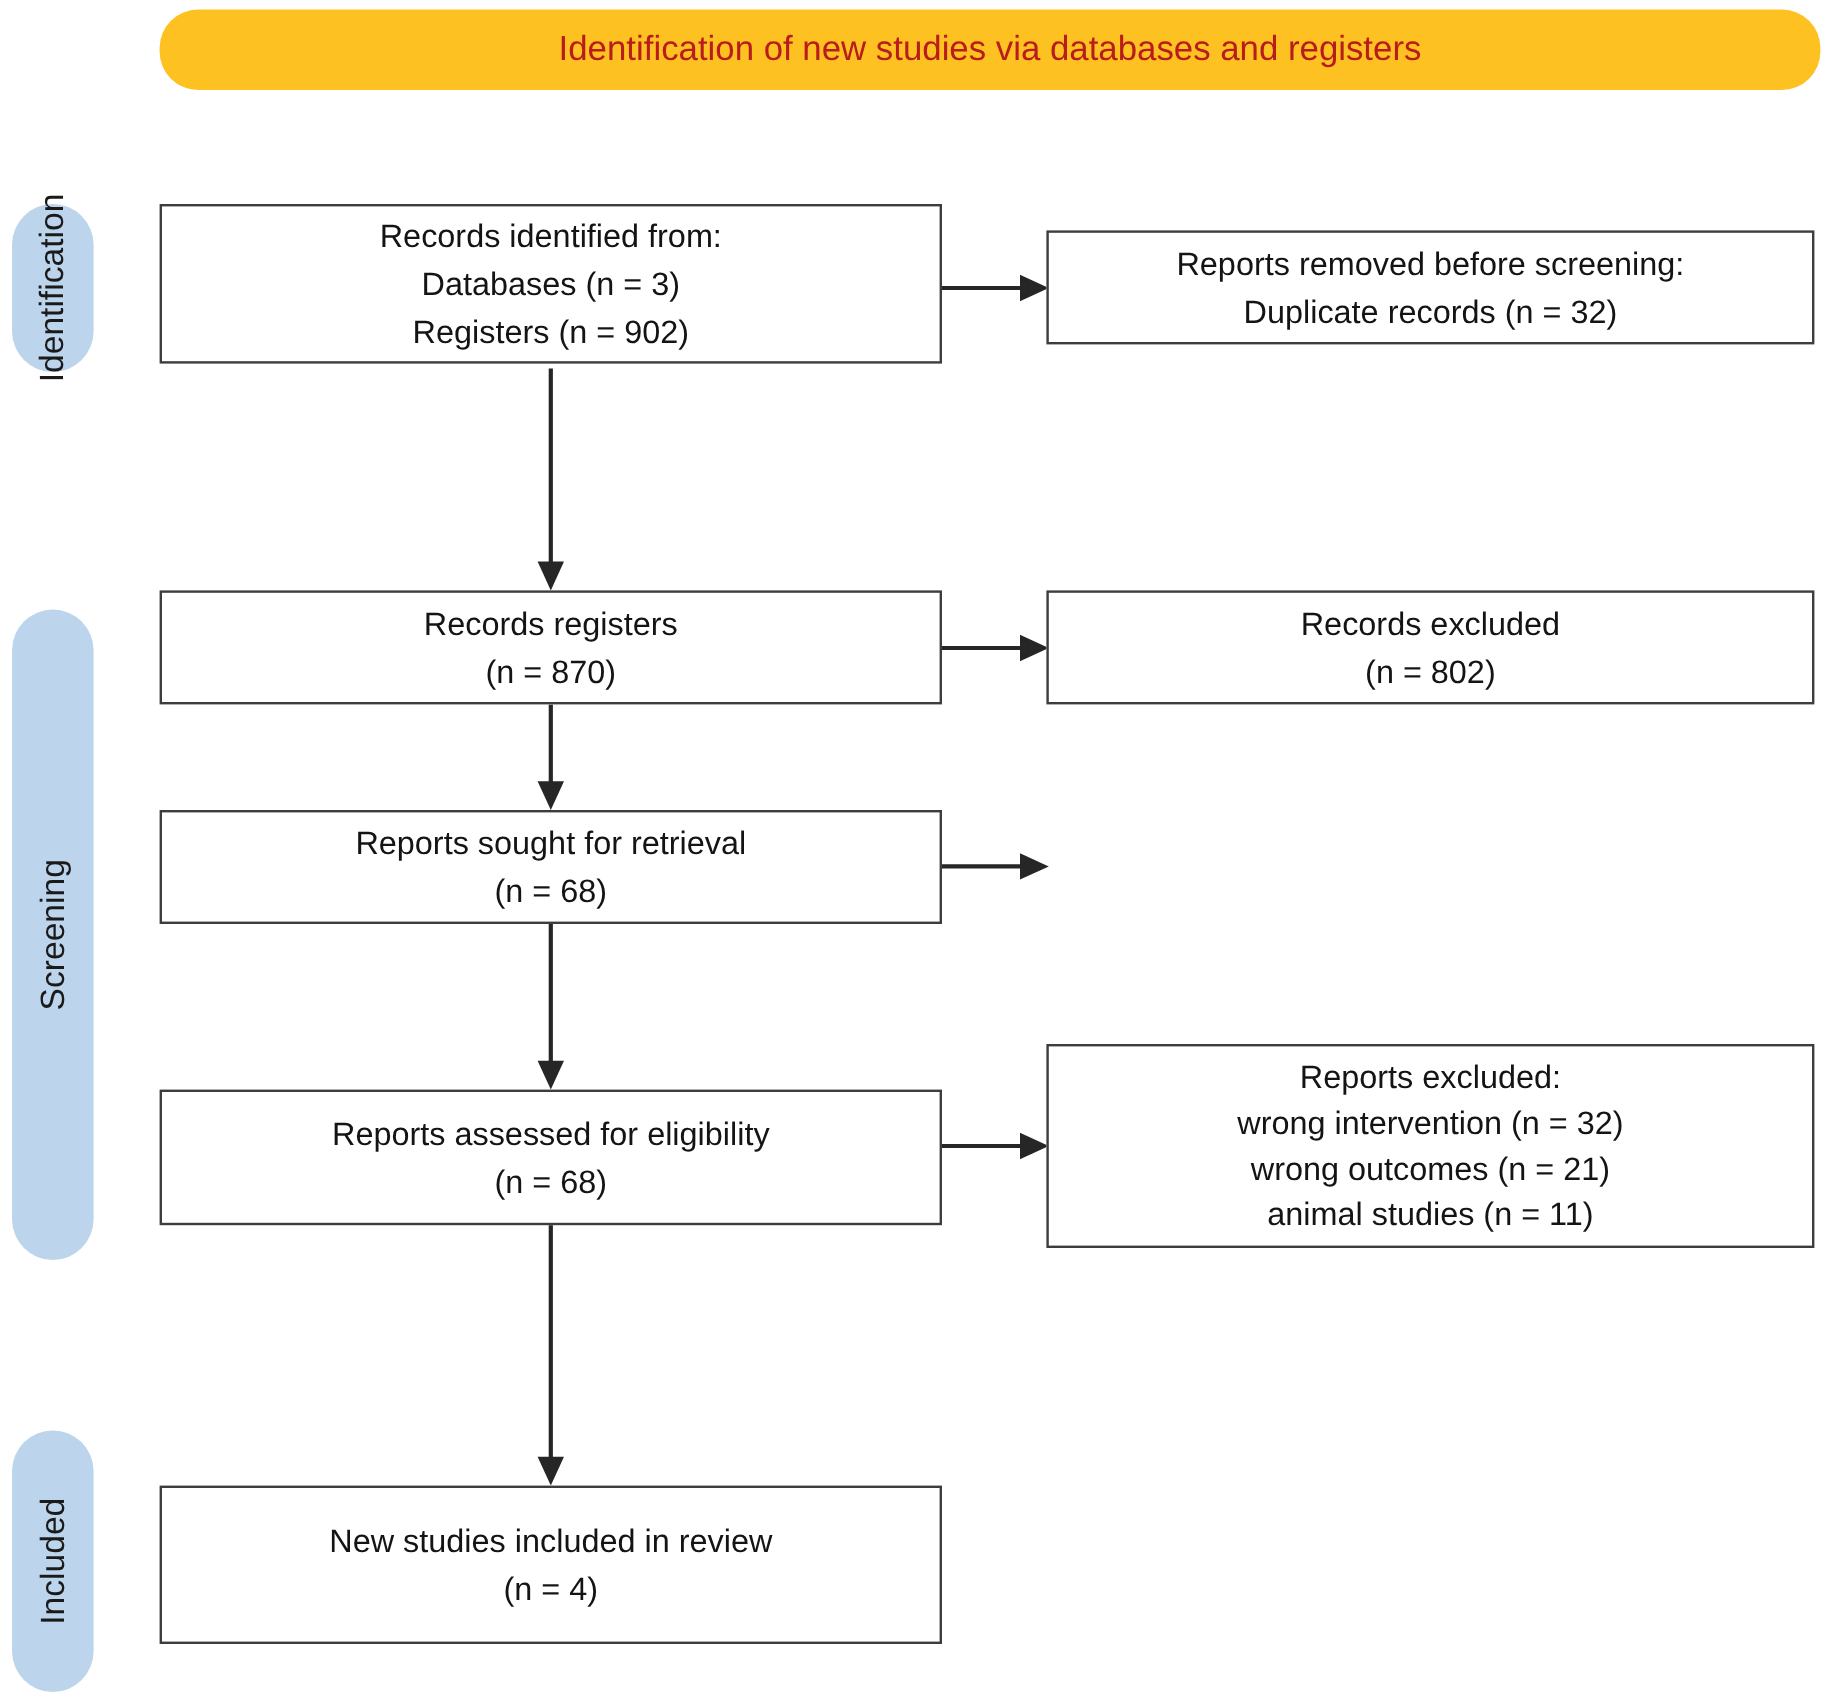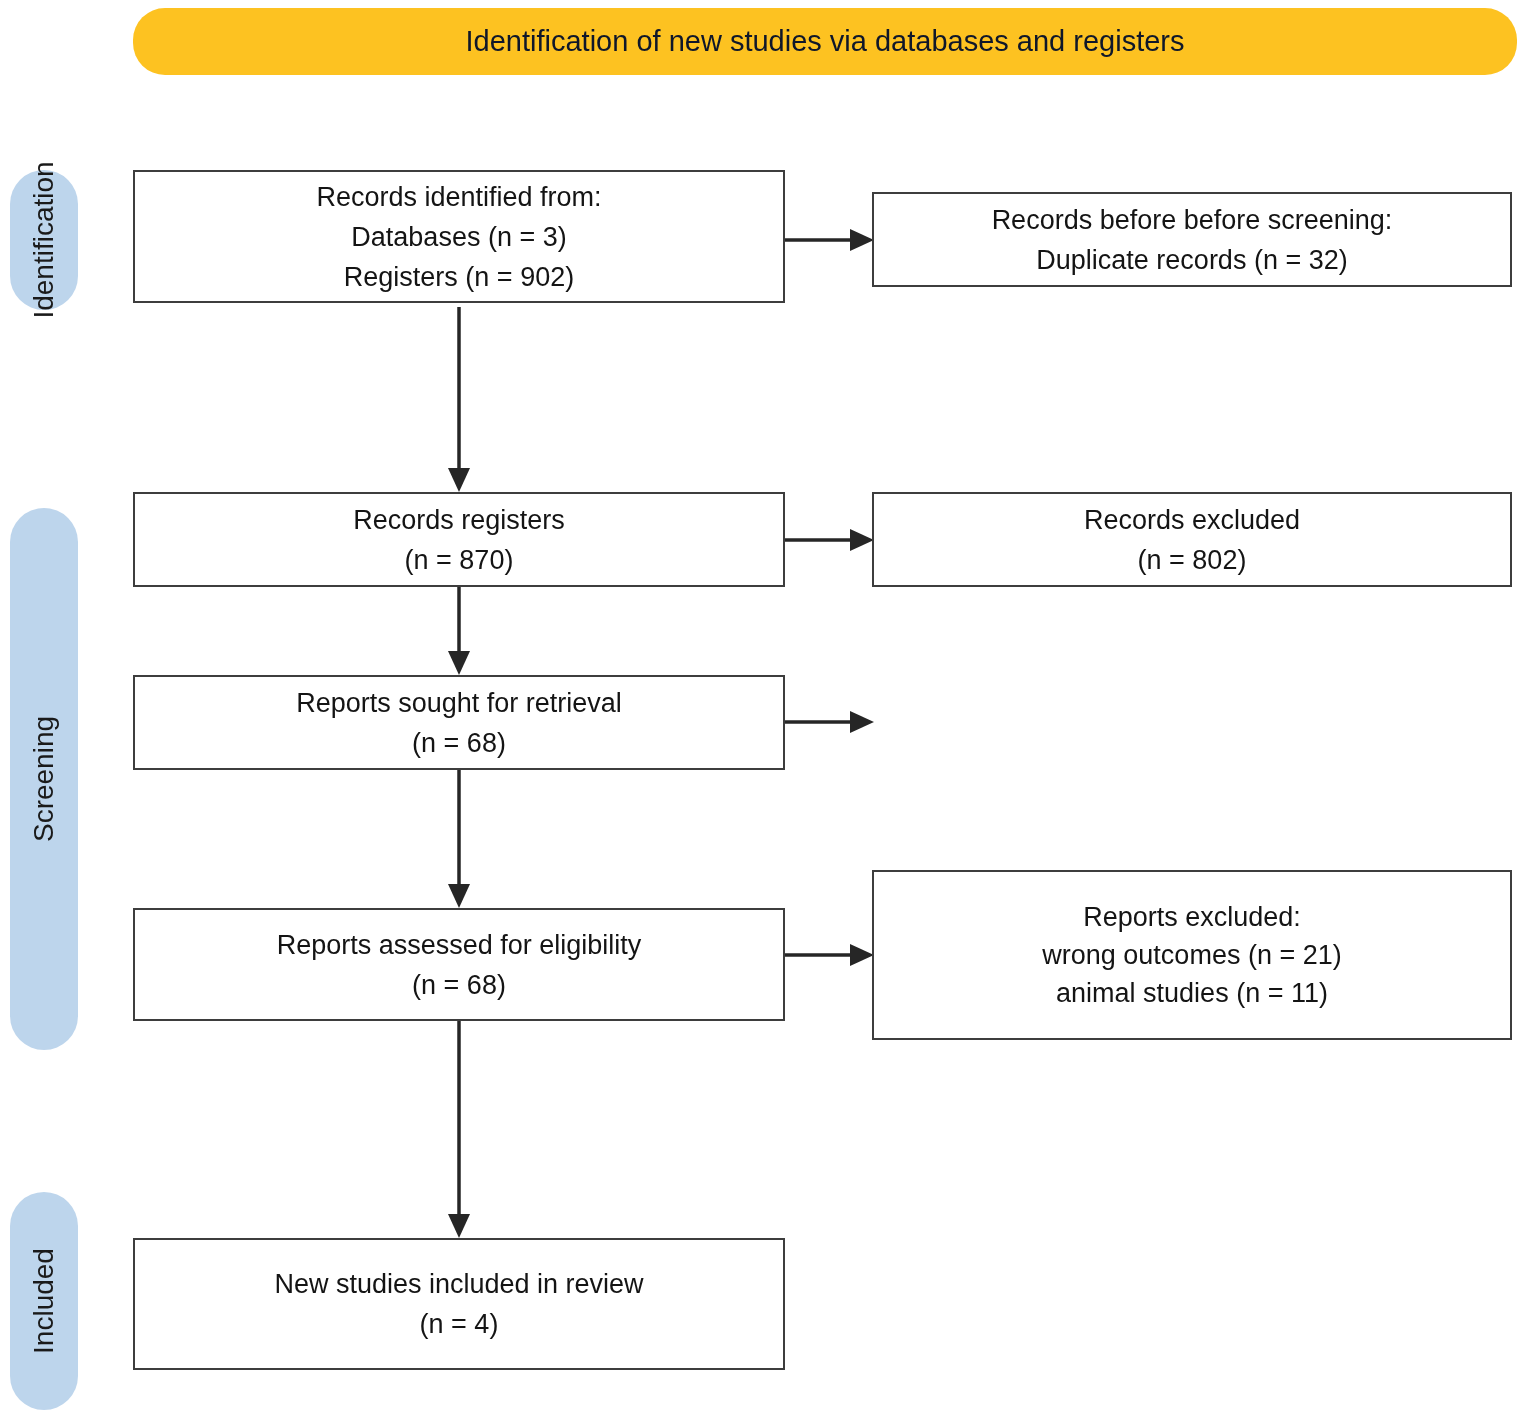--- a/index.html
+++ b/index.html
@@ -23,21 +23,21 @@
     overflow:hidden;
   }
   
   .banner{
     position:absolute;
     left:133px;top:8px;width:1384px;height:67px;
     background:var(--banner-bg);
     border-radius:32px;
     display:flex;align-items:center;justify-content:center;
     font-size:29px;
-    color:#0f172a;
+    color:#b91c1c;
   }
   
   .stage{
     position:absolute;
     background:var(--stage-bg);
     border-radius:34px;
     display:flex;align-items:center;justify-content:center;
   }
   .stage .stage-label{
     transform:rotate(-90deg);
@@ -131,21 +131,21 @@
     </g>
   </svg>
 
   <div class="box" id="b-identified">
     <div>Records identified from:</div>
     <div>Databases (n = 3)</div>
     <div>Registers (n = 902)</div>
   </div>
 
   <div class="box" id="b-removed">
-    <div>Records before before screening:</div>
+    <div>Reports removed before screening:</div>
     <div>Duplicate records (n = 32)</div>
   </div>
 
   <div class="box" id="b-screened">
     <div>Records registers</div>
     <div>(n = 870)</div>
   </div>
 
   <div class="box" id="b-excluded">
     <div>Records excluded</div>
@@ -158,20 +158,21 @@
   </div>
 
 
   <div class="box" id="b-assessed">
     <div>Reports assessed for eligibility</div>
     <div>(n = 68)</div>
   </div>
 
   <div class="box" id="b-repexcluded">
     <div>Reports excluded:</div>
+    <div>wrong intervention (n = 32)</div>
     <div>wrong outcomes (n = 21)</div>
     <div>animal studies (n = 11)</div>
   </div>
 
   <div class="box" id="b-newstudies">
     <div>New studies included in review</div>
     <div>(n = 4)</div>
   </div>
 
 </div>

